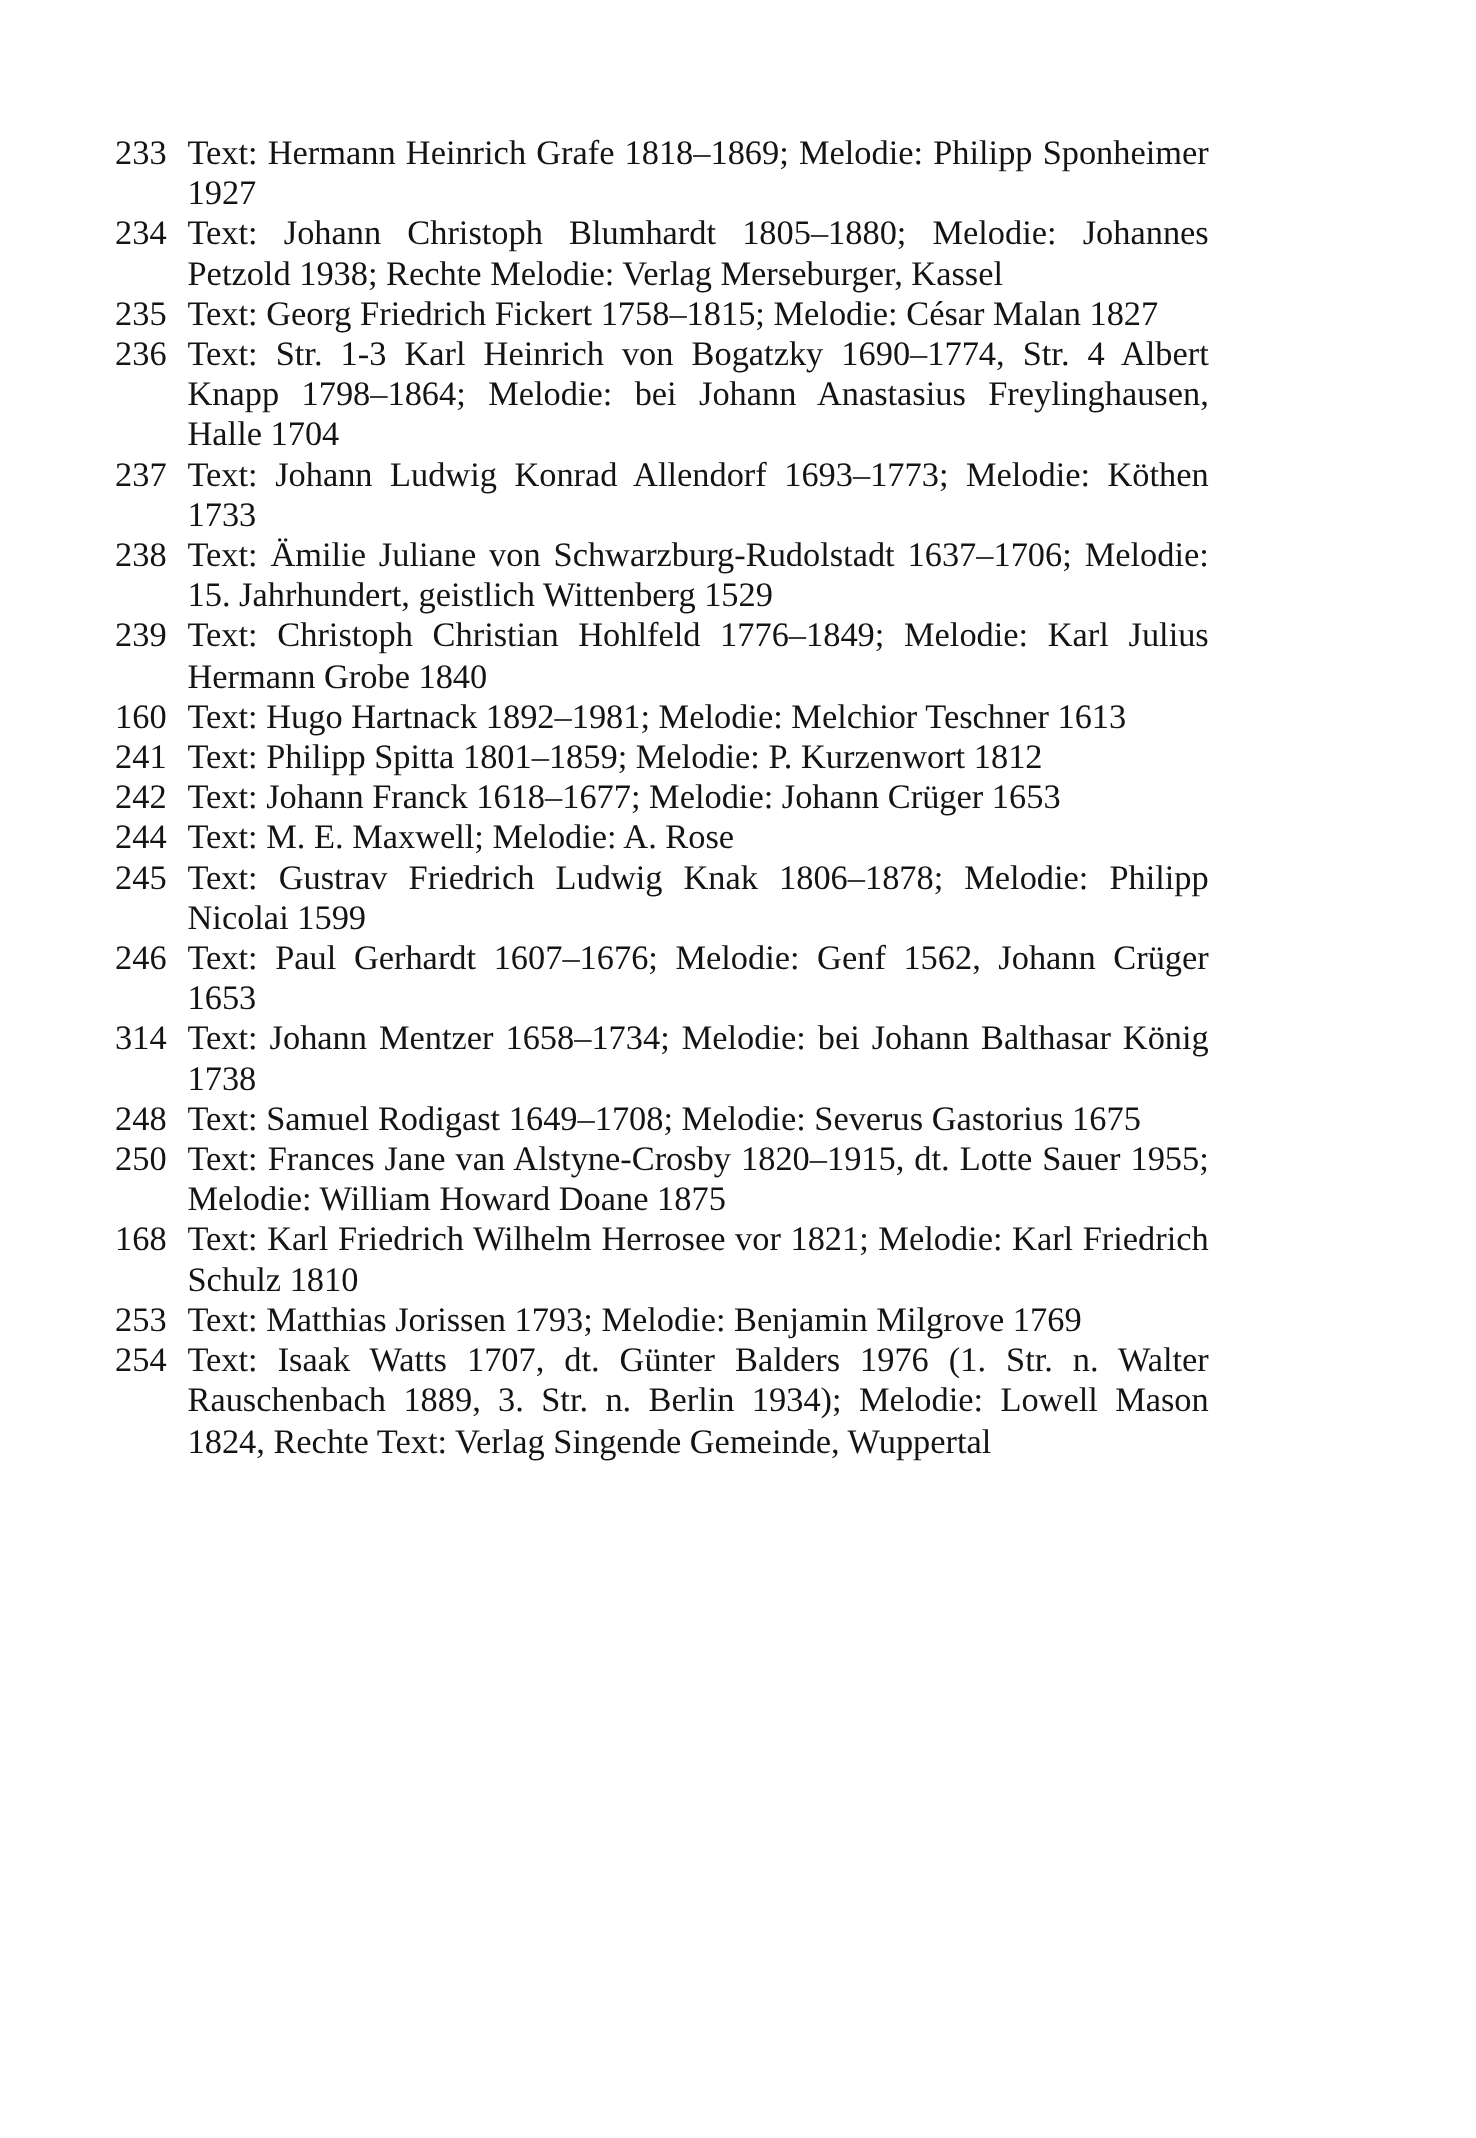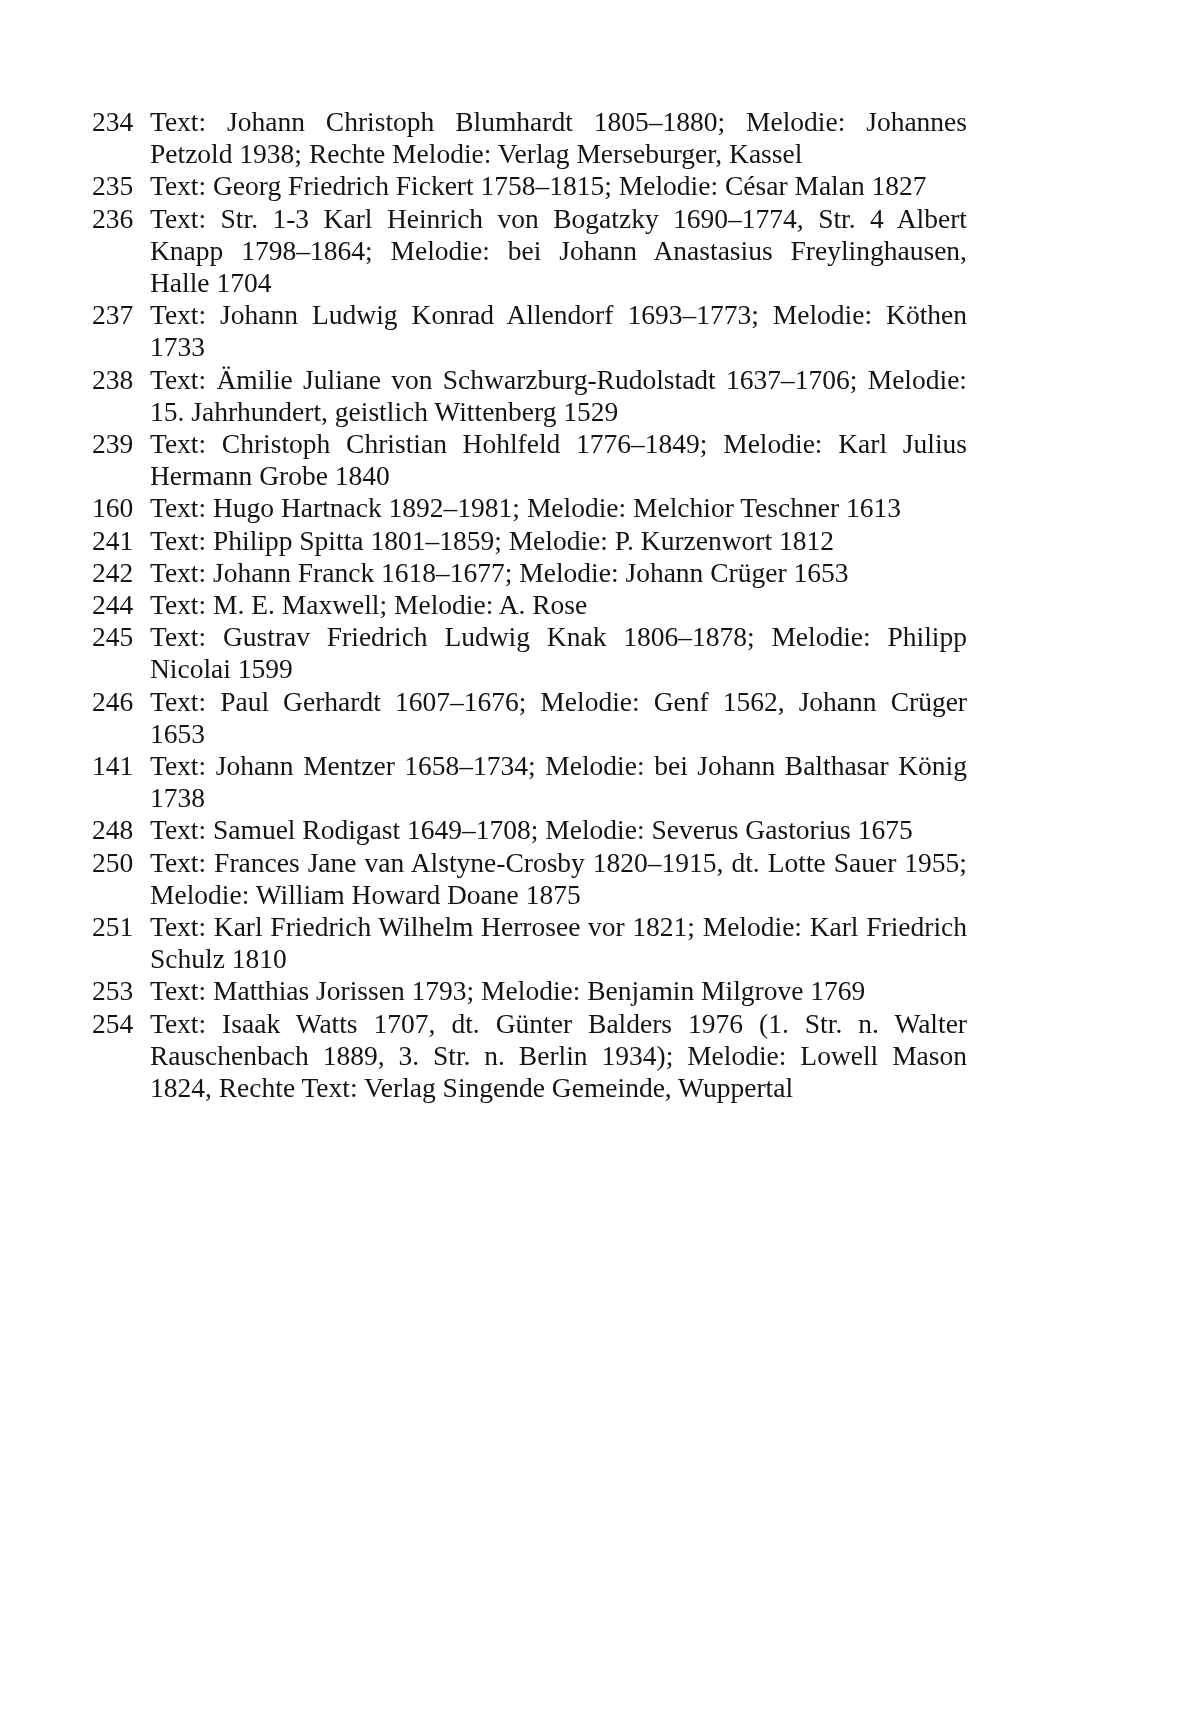--- a/index.html
+++ b/index.html
@@ -36,20 +36,24 @@
       flex: 1 1 auto;
       text-align: justify;
       text-align-last: left;
       hyphens: manual;
     }
   </style>
 </head>
 <body>
 
 <div class="page">
+  <div class="entry">
+    <span class="num">233</span>
+    <span class="txt">Text: Hermann Heinrich Grafe 1818–1869; Melodie: Philipp Spon­heimer 1927</span>
+  </div>
   <div class="entry">
     <span class="num">234</span>
     <span class="txt">Text: Johann Christoph Blumhardt 1805–1880; Melodie: Johannes Petzold 1938; Rechte Melodie: Verlag Merseburger, Kassel</span>
   </div>
   <div class="entry">
     <span class="num">235</span>
     <span class="txt">Text: Georg Friedrich Fickert 1758–1815; Melodie: César Malan 1827</span>
   </div>
   <div class="entry">
     <span class="num">236</span>
@@ -85,33 +89,33 @@
   </div>
   <div class="entry">
     <span class="num">245</span>
     <span class="txt">Text: Gustrav Friedrich Ludwig Knak 1806–1878; Melodie: Philipp Nicolai 1599</span>
   </div>
   <div class="entry">
     <span class="num">246</span>
     <span class="txt">Text: Paul Gerhardt 1607–1676; Melodie: Genf 1562, Johann Crü­ger 1653</span>
   </div>
   <div class="entry">
-    <span class="num">141</span>
+    <span class="num">314</span>
     <span class="txt">Text: Johann Mentzer 1658–1734; Melodie: bei Johann Balthasar König 1738</span>
   </div>
   <div class="entry">
     <span class="num">248</span>
     <span class="txt">Text: Samuel Rodigast 1649–1708; Melodie: Severus Gastorius 1675</span>
   </div>
   <div class="entry">
     <span class="num">250</span>
     <span class="txt">Text: Frances Jane van Alstyne-Crosby 1820–1915, dt. Lotte Sauer 1955; Melodie: William Howard Doane 1875</span>
   </div>
   <div class="entry">
-    <span class="num">251</span>
+    <span class="num">168</span>
     <span class="txt">Text: Karl Friedrich Wilhelm Herrosee vor 1821; Melodie: Karl Friedrich Schulz 1810</span>
   </div>
   <div class="entry">
     <span class="num">253</span>
     <span class="txt">Text: Matthias Jorissen 1793; Melodie: Benjamin Milgrove 1769</span>
   </div>
   <div class="entry">
     <span class="num">254</span>
     <span class="txt">Text: Isaak Watts 1707, dt. Günter Balders 1976 (1. Str. n. Walter Rauschenbach 1889, 3. Str. n. Berlin 1934); Melodie: Lowell Mason 1824, Rechte Text: Verlag Singende Gemeinde, Wuppertal</span>
   </div>

